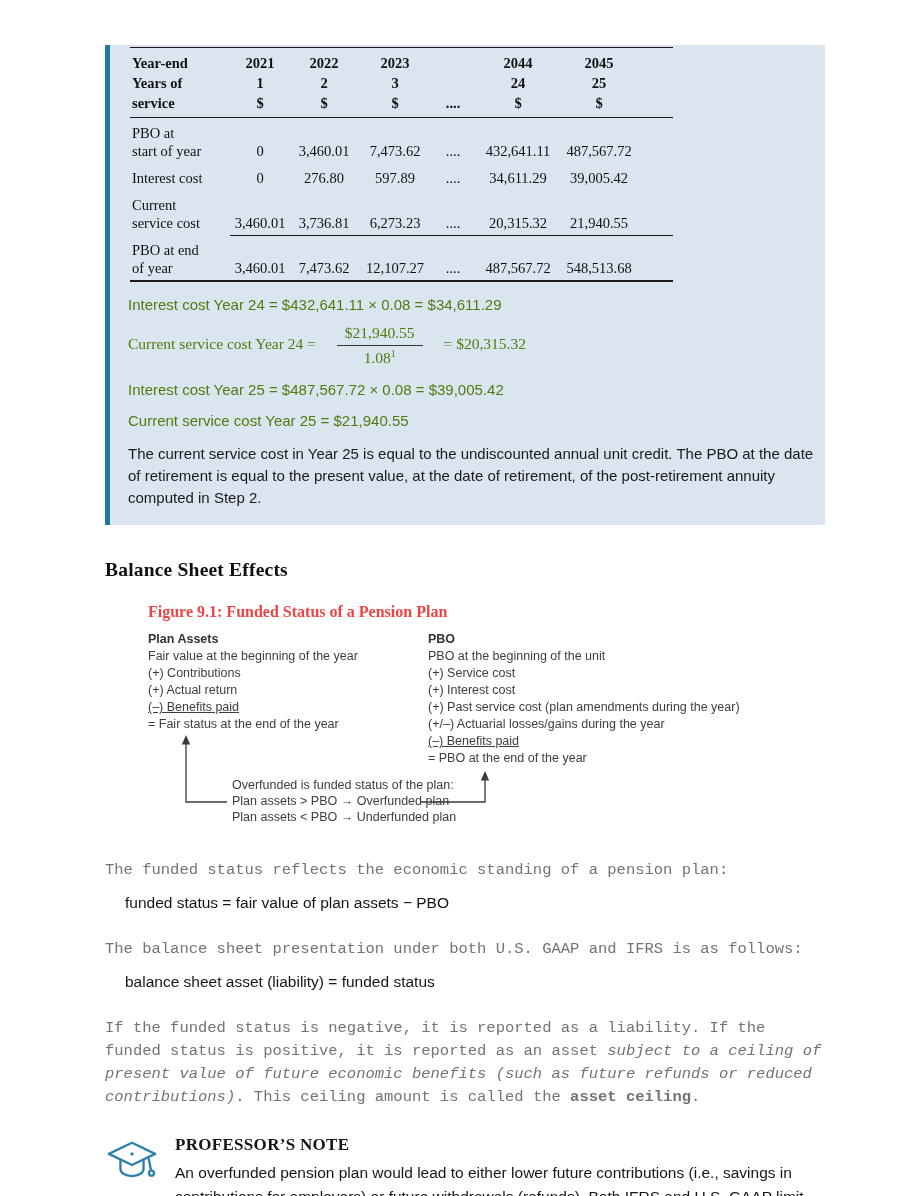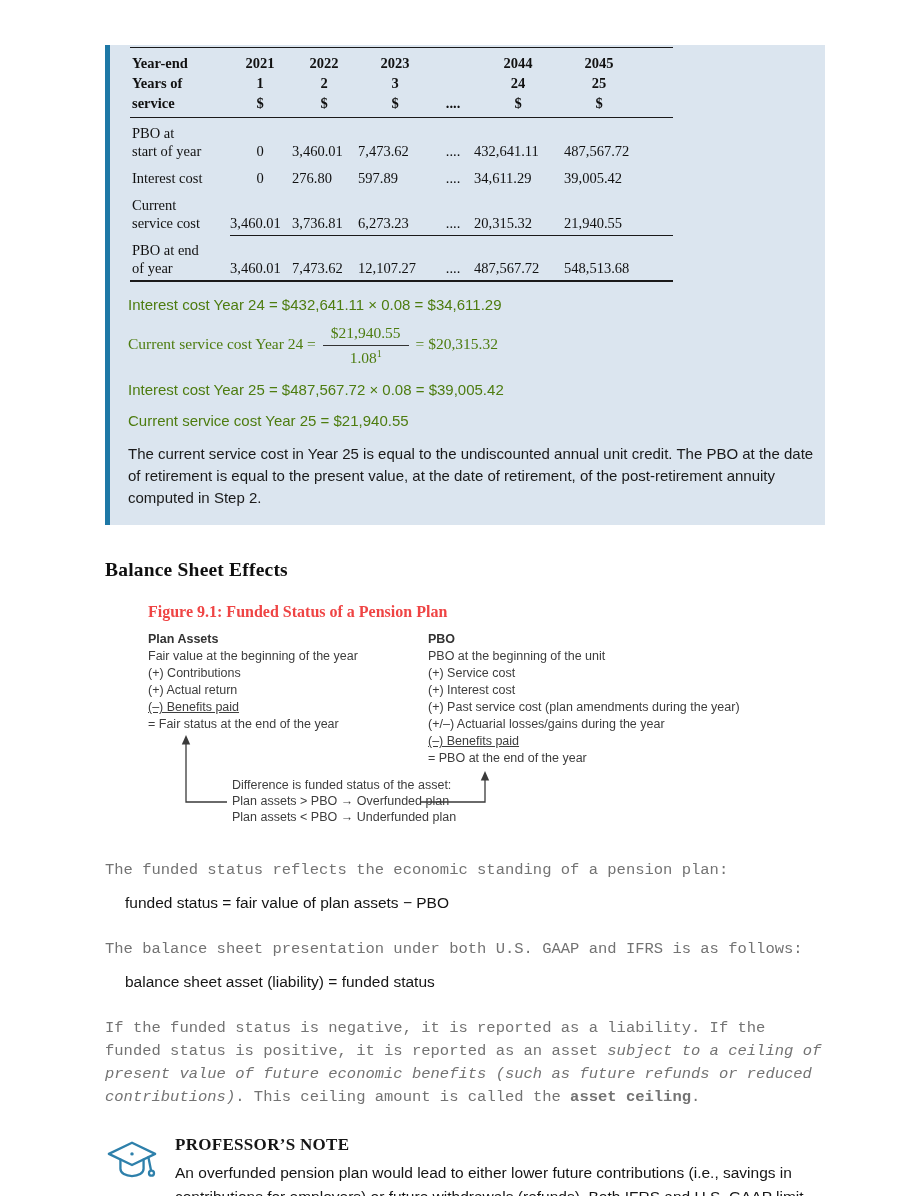--- a/index.html
+++ b/index.html
@@ -19,28 +19,28 @@
     border-collapse:collapse; table-layout:fixed; width:543px; margin-left:5px;
     font-family:"Liberation Serif","DejaVu Serif",serif; font-size:14.5px; color:#111;
     border-top:1.5px solid #1a1a1a; border-bottom:2.5px solid #1a1a1a;
   }
   .pbo-table th, .pbo-table td { font-weight:normal; vertical-align:bottom; padding:2px 2px 3px 0; }
   .pbo-table thead th { border-bottom:1.8px solid #1a1a1a; padding-top:5px; padding-bottom:4px; }
   .pbo-table .corner { text-align:left; white-space:pre-line; font-weight:bold; line-height:20px; padding-left:2px; }
   .pbo-table .colhead { text-align:center; line-height:20px; }
   .pbo-table .colhead div { font-weight:bold; }
   .pbo-table td.lbl { text-align:left; white-space:pre-line; line-height:18px; padding-left:2px; }
-  .pbo-table td.num { text-align:left; }
+  .pbo-table td.num { text-align:center; }
   .pbo-table td.dots, .pbo-table th.dots-h { text-align:center; }
   .pbo-table tr.part-rule td.num, .pbo-table tr.part-rule td.dots, .pbo-table tr.part-rule td.sp { border-bottom:1.2px solid #1a1a1a; }
   .pbo-table td { padding-top:6px; }
 
   .frml { margin:14px 0 0 3px; font-size:15px; color:#4d7c0f; }
   .frml.serif { font-family:"Liberation Serif","DejaVu Serif",serif; font-size:15.5px; margin-top:10px; }
-  .frac { display:inline-block; text-align:center; vertical-align:middle; margin:0 7px; }
+  .frac { display:inline-block; text-align:center; vertical-align:middle; margin:0 21px; }
   .frac .fr-num { display:block; border-bottom:1px solid #333; padding:1px 8px 3px; }
   .frac .fr-den { display:block; padding-top:2px; }
   .frac sup { font-size:10px; }
   .box-note { margin:14px 0 0 3px; font-size:15px; line-height:22px; color:#1a1a1a; width:690px; }
 
   
   .section-heading {
     margin-top:34px; font-family:"Liberation Serif","DejaVu Serif",serif;
     font-weight:bold; font-size:19.5px; color:#0f0f0f; letter-spacing:0.2px;
   }
@@ -214,21 +214,21 @@
         <polyline points="38,113 38,171 79,171"></polyline>
         <polyline points="272,171 337,171 337,149"></polyline>
       </g>
       <g fill="#3a3a3a" stroke="none">
         <polygon points="38,104 33.8,113.5 42.2,113.5"></polygon>
         <polygon points="337,140 332.8,149.5 341.2,149.5"></polygon>
       </g>
     </svg>
 
     <div class="diff-text">
-      <div>Difference is funded status of the asset:</div>
+      <div>Overfunded is funded status of the plan:</div>
       <div>Plan assets &gt; PBO → Overfunded plan</div>
       <div>Plan assets &lt; PBO → Underfunded plan</div>
     </div>
   </div>
 
   <p class="body-p">The funded status reflects the economic standing of a pension plan:</p>
   <p class="body-eq">funded status = fair value of plan assets − PBO</p>
   <p class="body-p">The balance sheet presentation under both U.S. GAAP and IFRS is as follows:</p>
   <p class="body-eq">balance sheet asset (liability) = funded status</p>
   <p class="body-p"><span>If the funded status is negative, it is reported as a liability. If the funded status is positive, it is reported as an asset </span><span class="it">subject to a ceiling of present value of future economic benefits (such as future refunds or reduced contributions)</span><span>. This ceiling amount is called the </span><span class="bd">asset ceiling</span><span>.</span></p>

